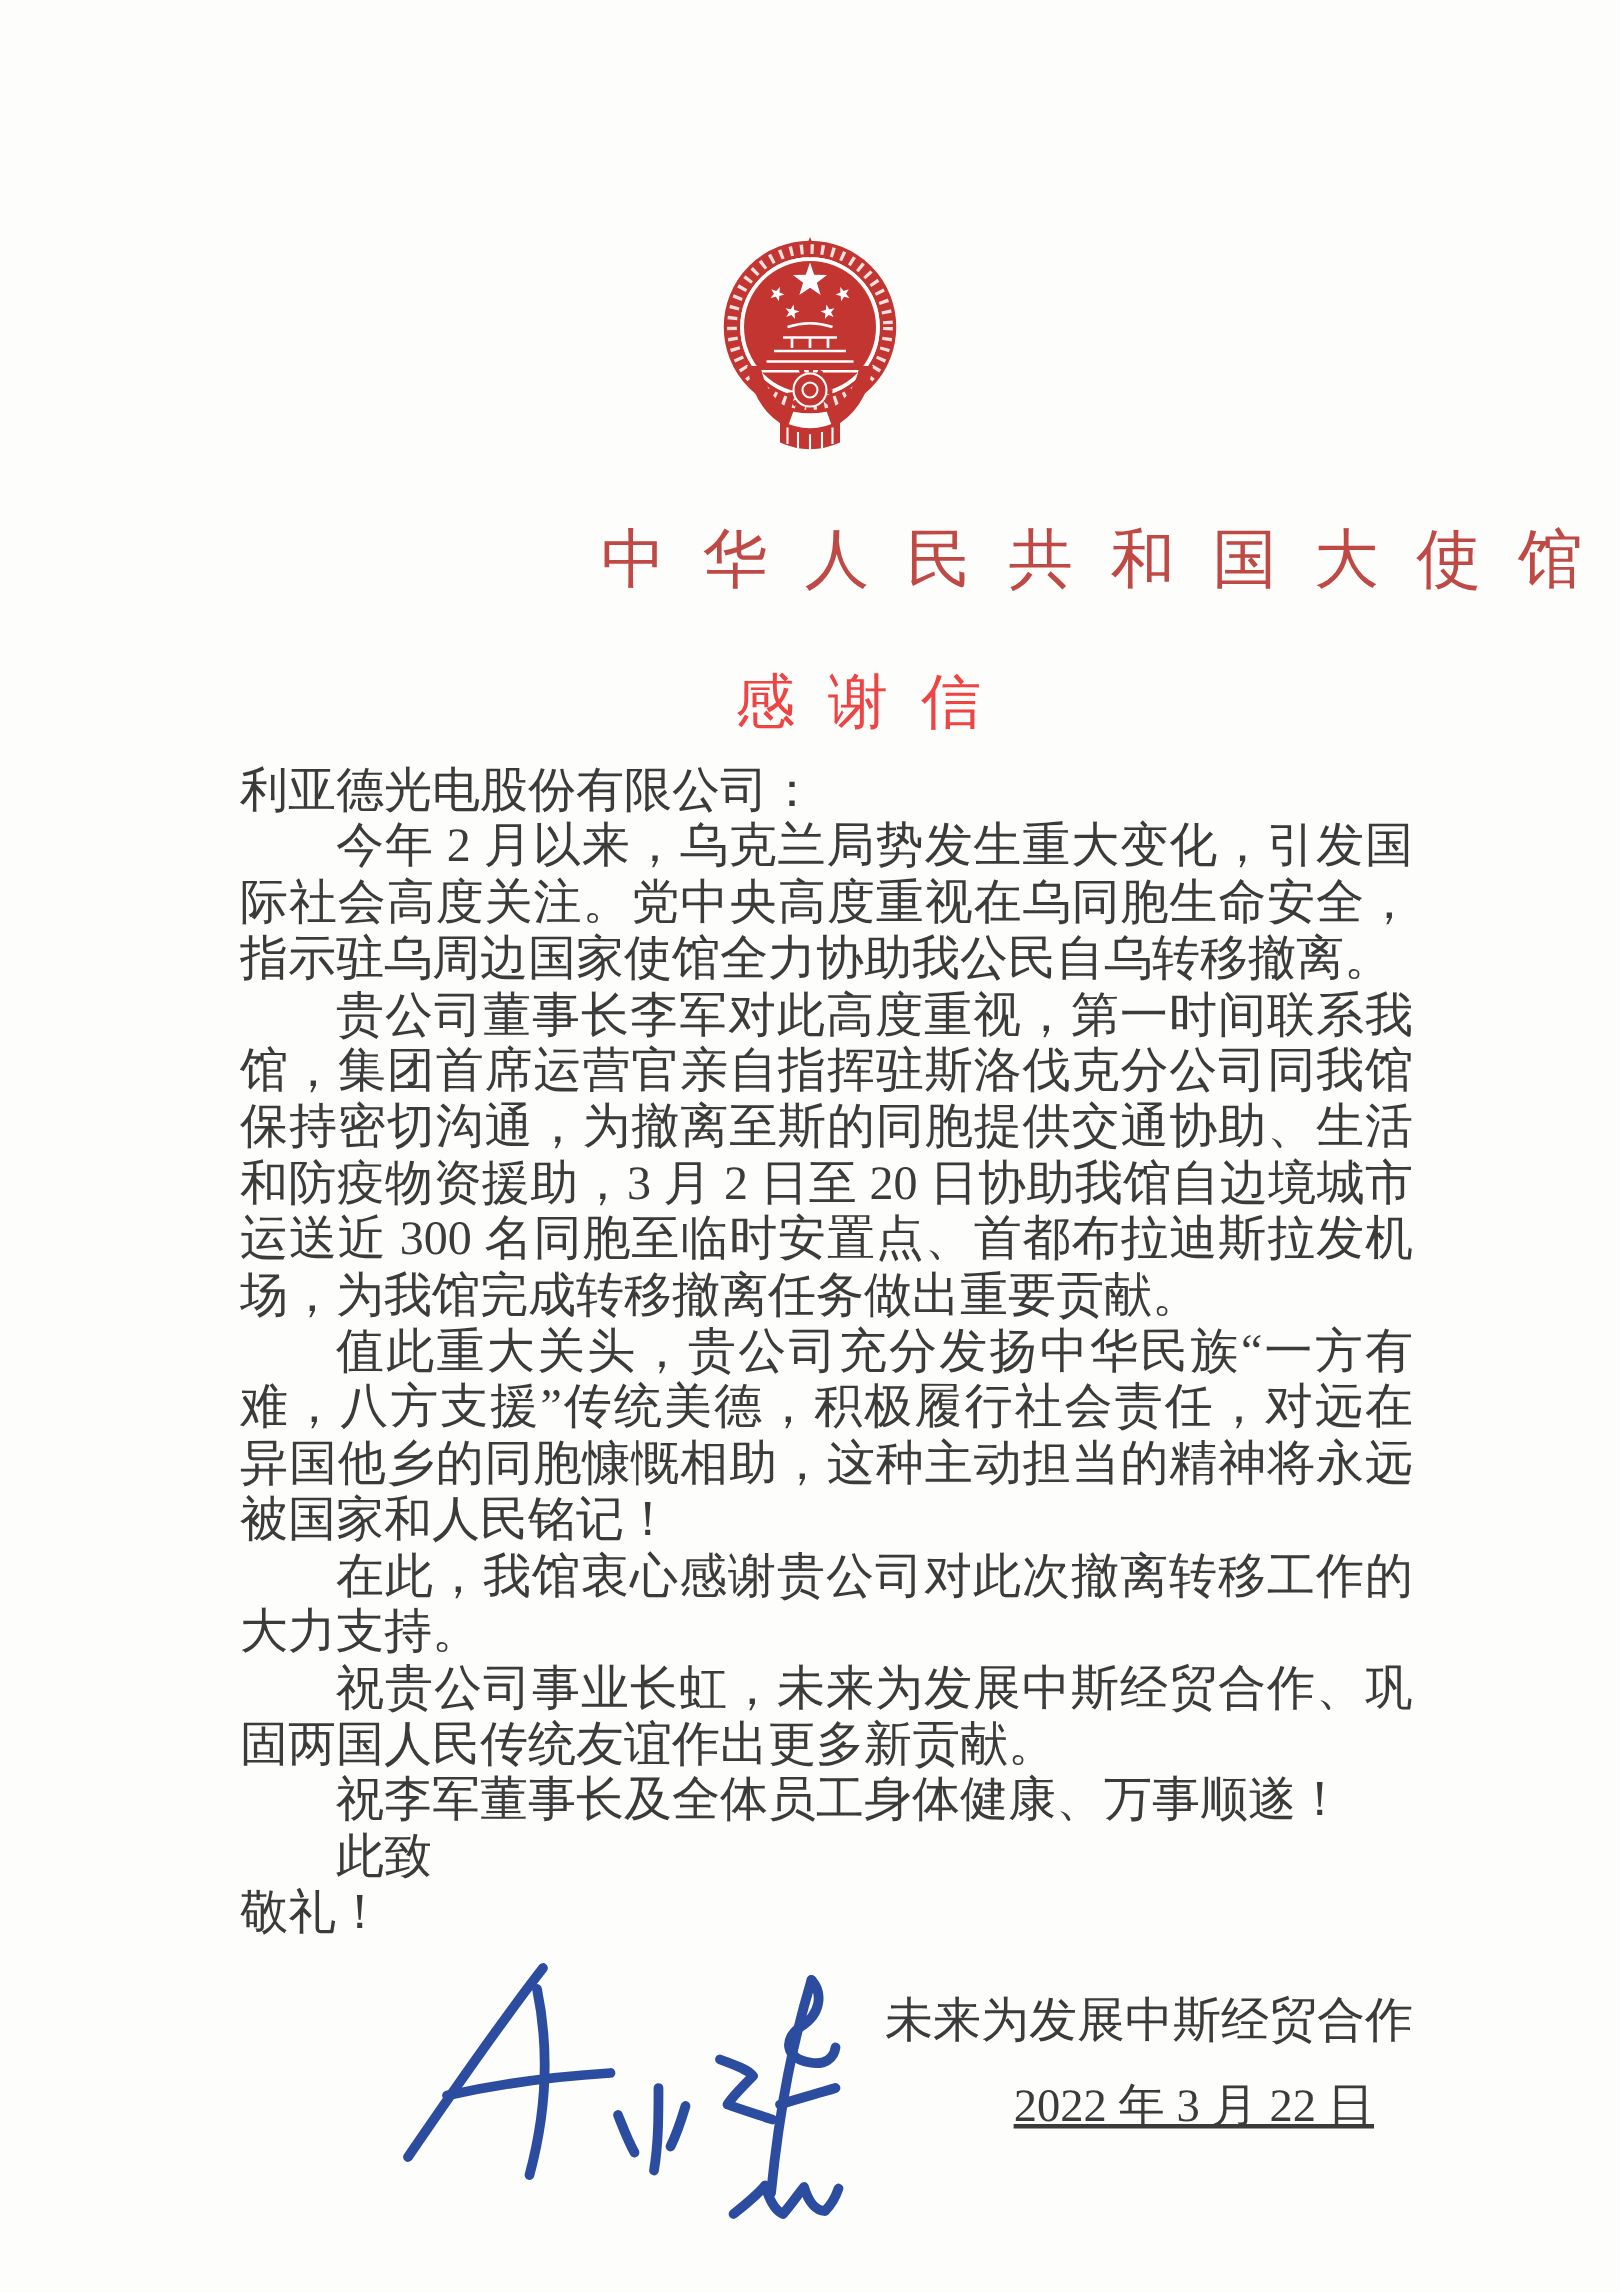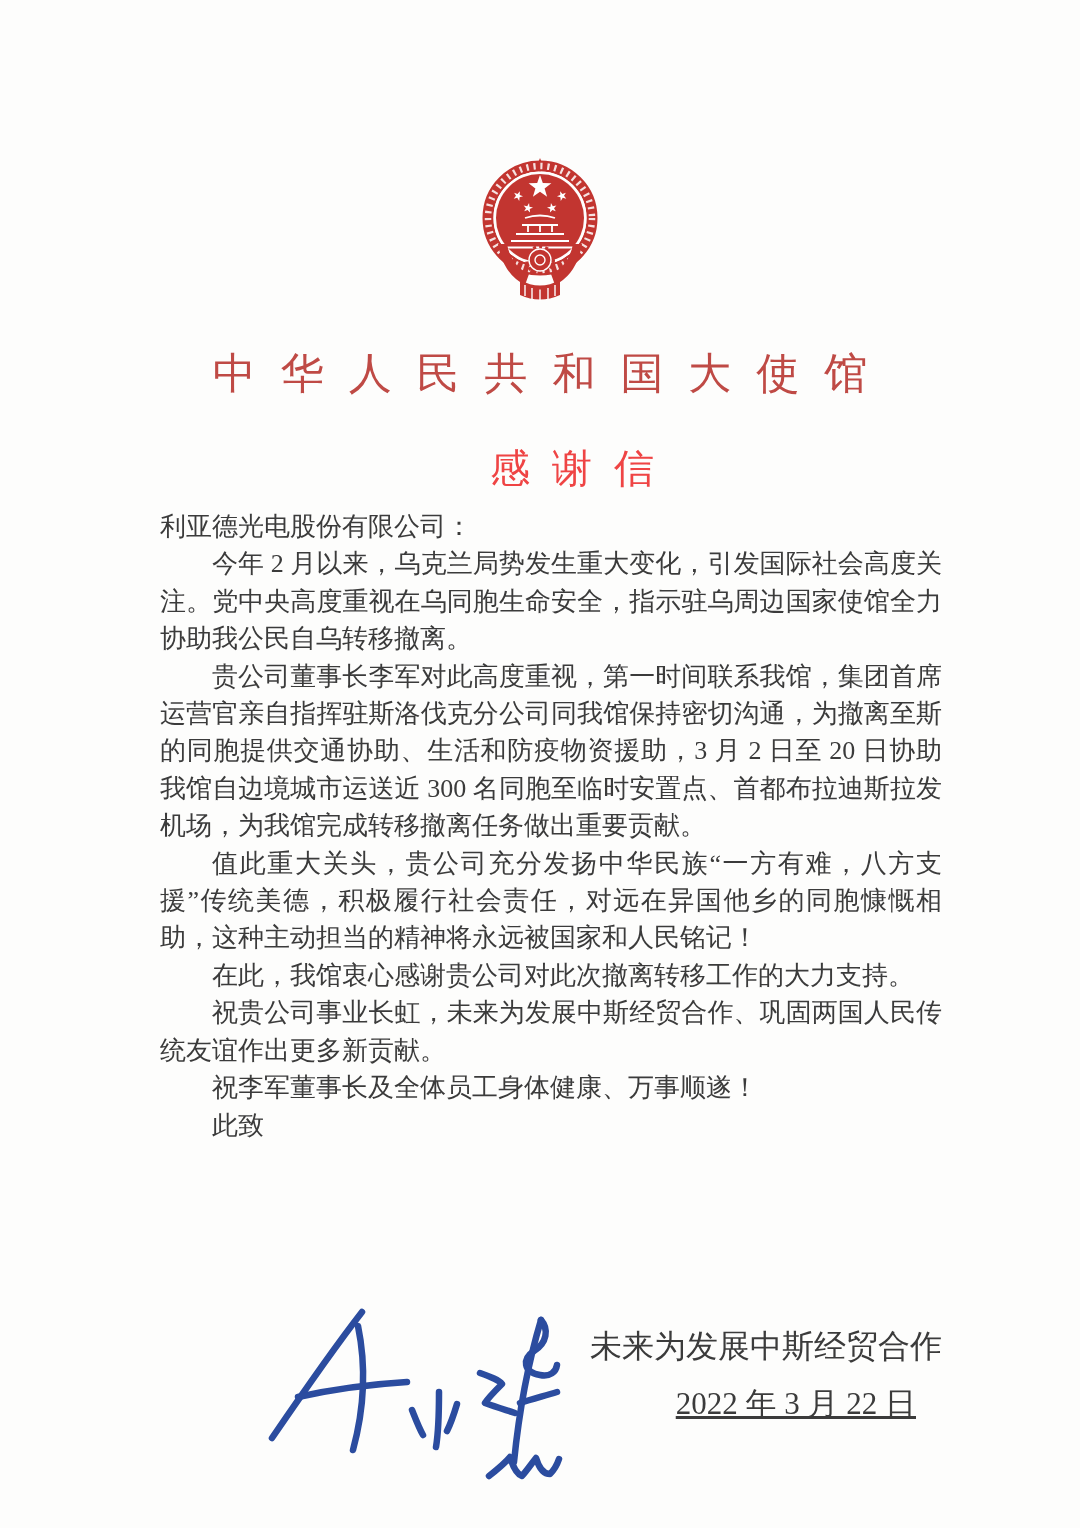--- a/index.html
+++ b/index.html
@@ -13,39 +13,39 @@
     overflow:hidden;
     box-shadow:0 0 6px rgba(0,0,0,.15);
   }
   .emblem-wrap {
     position:absolute; top:156px; left:0; width:100%;
     display:flex; justify-content:center;
   }
   .emblem-wrap svg { color:var(--emblem-red,#c23530); }
   .embassy-heading {
     position:absolute; top:348px; left:0; width:100%;
-    text-align:center;
+    text-align:right;
     font-size:43px; line-height:1.2;
     color:var(--heading-red,#bf4a45);
     letter-spacing:0.58em; text-indent:0.58em;
     font-weight:400;
   }
   .letter-title {
     position:absolute; top:444px; left:0; width:100%;
     text-align:center;
     font-family:"Liberation Sans","DejaVu Sans",sans-serif;
     font-size:40px; line-height:1.2;
     color:#ef4444;
     letter-spacing:0.55em; text-indent:0.55em;
     font-weight:500;
     margin-left:32px;
   }
   .letter-body {
     position:absolute; top:508px; left:160px; width:782px;
-    font-size:26px; line-height:37.4px;
+    font-size:32px; line-height:37.4px;
     text-align:justify;
     color:var(--text,#3b3b3b);
   }
   .letter-body p { margin:0; padding:0; }
   .salutation { text-indent:0; }
   .para { text-indent:2em; }
   .closing { text-indent:0; }
   .signature-wrap {
     position:absolute; top:1298px; left:258px;
     color:var(--ink-blue,#2b4c9f);
@@ -104,20 +104,21 @@
     </svg>
   </div>
 
   <div class="embassy-heading">中华人民共和国大使馆</div>
 
   <div class="letter-title">感谢信</div>
 
   <div class="letter-body">
     <p class="salutation">利亚德光电股份有限公司：</p>
     <span id="paragraphs"><p class="para">今年 2 月以来，乌克兰局势发生重大变化，引发国际社会高度关注。党中央高度重视在乌同胞生命安全，指示驻乌周边国家使馆全力协助我公民自乌转移撤离。</p><p class="para">贵公司董事长李军对此高度重视，第一时间联系我馆，集团首席运营官亲自指挥驻斯洛伐克分公司同我馆保持密切沟通，为撤离至斯的同胞提供交通协助、生活和防疫物资援助，3 月 2 日至 20 日协助我馆自边境城市运送近 300 名同胞至临时安置点、首都布拉迪斯拉发机场，为我馆完成转移撤离任务做出重要贡献。</p><p class="para">值此重大关头，贵公司充分发扬中华民族“一方有难，八方支援”传统美德，积极履行社会责任，对远在异国他乡的同胞慷慨相助，这种主动担当的精神将永远被国家和人民铭记！</p><p class="para">在此，我馆衷心感谢贵公司对此次撤离转移工作的大力支持。</p><p class="para">祝贵公司事业长虹，未来为发展中斯经贸合作、巩固两国人民传统友谊作出更多新贡献。</p><p class="para">祝李军董事长及全体员工身体健康、万事顺遂！</p><p class="para">此致</p></span>
+    <p class="closing">敬礼！</p>
   </div>
 
   <div class="signature-wrap">
     <svg width="340" height="200" viewBox="0 0 340 200" aria-hidden="true" fill="none" stroke="currentColor" stroke-width="6.5" stroke-linecap="round" stroke-linejoin="round">
       <path d="M14 140 C 40 102, 76 50, 104 14"></path>
       <path d="M100 28 C 107 62, 108 104, 95 152"></path>
       <path d="M40 99 C 76 91, 116 86, 149 84"></path>
       <path d="M154 112 C 158 122, 161 130, 165 137"></path>
       <path d="M181 94 C 181 112, 181 131, 178 149"></path>
       <path d="M199 106 C 196 116, 193 125, 189 133"></path>

